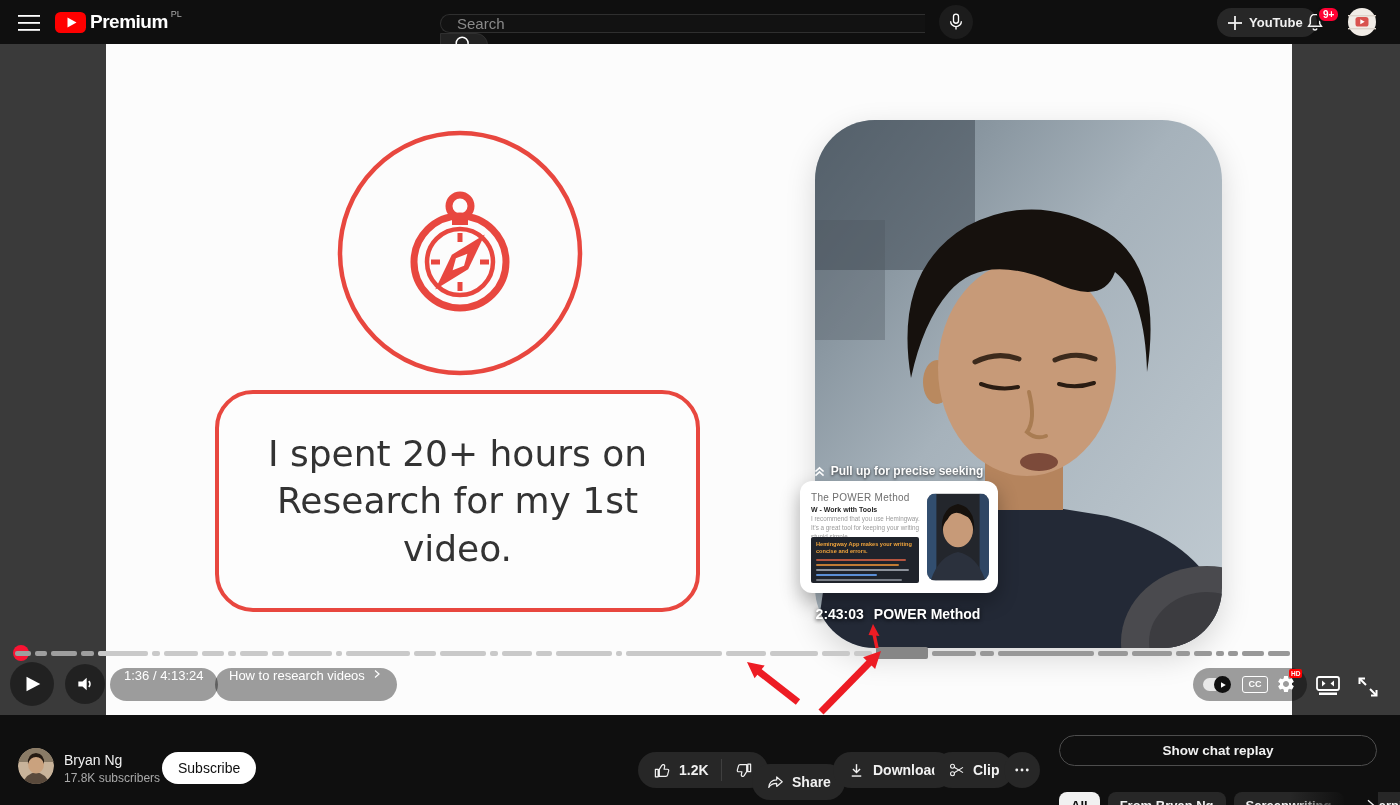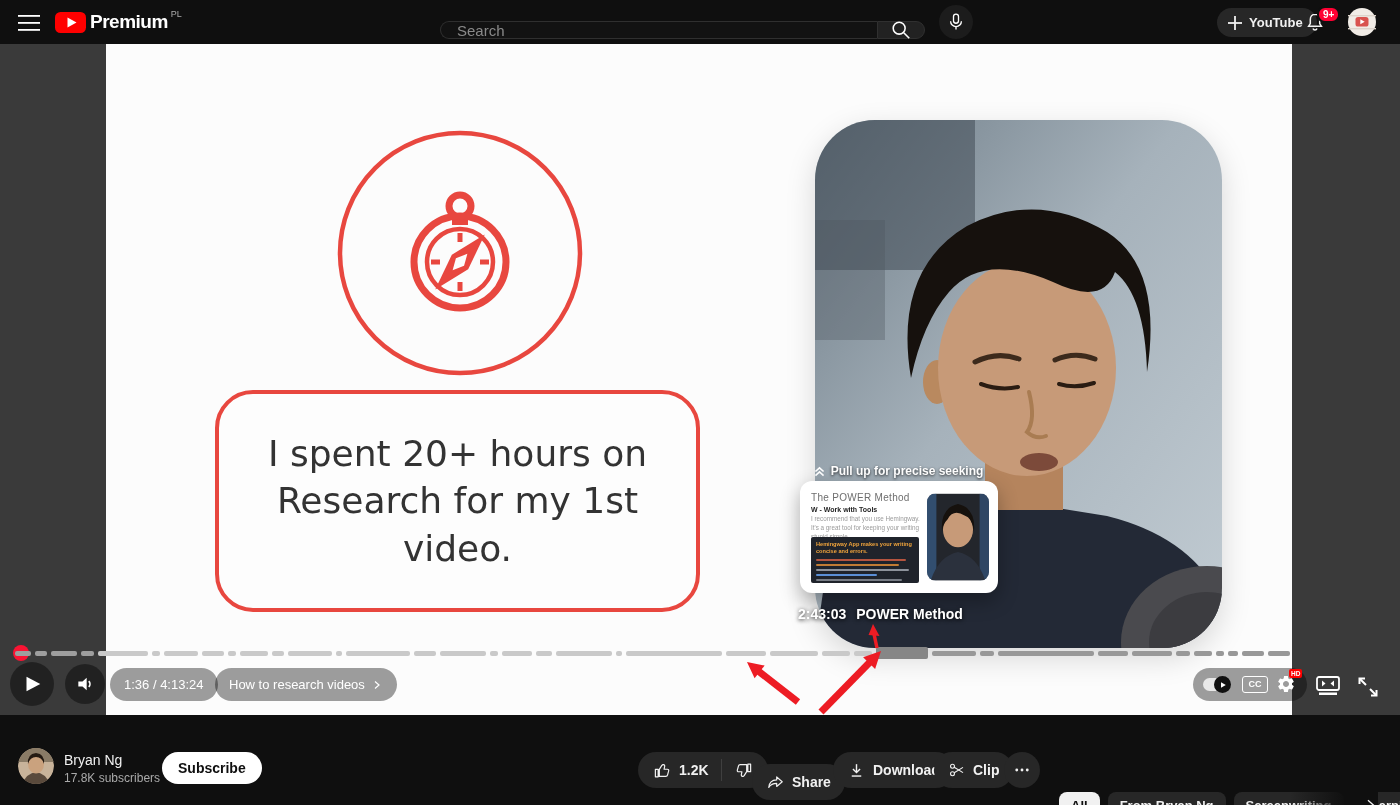--- a/index.html
+++ b/index.html
@@ -8,21 +8,21 @@
   .abs { position:absolute; }
   .page { position:relative; width:1400px; height:805px; background:#0f0f0f; }
 
   
   .topbar { position:absolute; left:0; top:0; width:1400px; height:44px; background:#0f0f0f; }
   .hamburger { position:absolute; left:14px; top:8px; width:30px; height:30px; background:none; border:none; cursor:pointer; display:flex; align-items:center; justify-content:center; }
   .logo { position:absolute; left:55px; top:9px; display:flex; align-items:flex-start; cursor:pointer; }
   .logo-mark { display:block; margin-top:3px; }
   .logo-text { color:#fff; font-size:19px; font-weight:bold; letter-spacing:-0.5px; margin-left:4px; line-height:26px; }
   .logo-region { color:#aaa; font-size:9px; margin-left:3px; margin-top:0px; }
-  .searchbox { position:absolute; left:440px; top:21px; width:485px; height:18px; display:flex; }
+  .searchbox { position:absolute; left:440px; top:14px; width:485px; height:18px; display:flex;flex-direction:column; }
   .searchinput { flex:1; background:#121212; border:1px solid #2f2f2f; border-right:none; border-radius:17px 0 0 17px; color:#eee; font-size:15px; padding:0 16px; outline:none; }
   .searchinput::placeholder { color:#8a8a8a; }
   .searchbtn { width:48px; background:#222222; border:1px solid #303030; border-radius:0 17px 17px 0; display:flex; align-items:center; justify-content:center; cursor:pointer; }
   .micbtn { position:absolute; left:939px; top:5px; width:34px; height:34px; border-radius:50%; background:#1c1c1c; border:none; display:flex; align-items:center; justify-content:center; cursor:pointer; }
   .createbtn { position:absolute; left:1217px; top:8px; height:29px; padding:0 14px 0 10px; border-radius:16px; background:#272727; border:none; color:#f1f1f1; font-size:13px; font-weight:bold; display:flex; align-items:center; gap:6px; cursor:pointer; }
   .bellbtn { position:absolute; left:1303px; top:9px; width:28px; height:28px; background:none; border:none; cursor:pointer; }
   .bell-badge { position:absolute; left:14px; top:-3px; background:#ff0033; color:#fff; font-size:10px; font-weight:bold; border-radius:8px; padding:1px 4px; border:2px solid #0f0f0f; }
   .avatarbtn { position:absolute; left:1348px; top:8px; width:28px; height:28px; border-radius:50%; border:none; background:none; cursor:pointer; }
 
   
@@ -38,49 +38,49 @@
 
   .preview-card { position:absolute; left:694px; top:437px; width:198px; height:112px; background:#fff; border-radius:12px; box-shadow:0 8px 20px rgba(0,0,0,0.3); overflow:hidden; }
   .pc-title { position:absolute; left:11px; top:11px; font-size:10px; color:#6e6e6e; letter-spacing:0.3px; }
   .pc-subtitle { position:absolute; left:11px; top:25px; font-size:7px; font-weight:bold; color:#1f1f1f; }
   .pc-body { position:absolute; left:11px; top:34px; width:112px; font-size:6.3px; line-height:1.4; color:#9a9a9a; }
   .pc-code { position:absolute; left:11px; top:56px; width:108px; height:46px; background:#1f232b; border-radius:2px; padding:4px 5px; overflow:hidden; }
   .pc-highlight { font-size:5.6px; line-height:1.3; color:#f0a43c; font-weight:bold; }
   .pc-bar { height:2px; border-radius:1px; margin-top:3px; }
   .pc-thumb { position:absolute; right:9px; top:12px; width:62px; height:88px; border-radius:9px; overflow:hidden; }
 
-  .preview-time { position:absolute; left:692px; top:562px; width:200px; text-align:left; color:#fff; font-size:14px; font-weight:bold; text-shadow:0 1px 4px rgba(0,0,0,0.85); }
+  .preview-time { position:absolute; left:692px; top:562px; width:200px; text-align:center; color:#fff; font-size:14px; font-weight:bold; text-shadow:0 1px 4px rgba(0,0,0,0.85); }
   .preview-time .pt-chapter { margin-left:10px; font-weight:bold; }
 
   
   .seekbar { position:absolute; left:0; top:604px; width:1400px; height:10px; cursor:pointer; }
   .seg { position:absolute; top:2.5px; height:5px; border-radius:2px; background:#c9c9c9; }
   .seg-dark { background:#9e9e9e; }
   .seg-post { background:#989898; }
   .seg-hover { top:-1px; height:12px; background:#868686; border-radius:2px; }
   .scrubber { position:absolute; left:13px; top:-3px; width:16px; height:16px; border-radius:50%; background:#fa1333; }
 
   
   .ctl-circle { position:absolute; border-radius:50%; background:rgba(0,0,0,0.42); border:none; display:flex; align-items:center; justify-content:center; cursor:pointer; }
-  .ctl-pill { position:absolute; height:33px; border-radius:17px; background:rgba(0,0,0,0.38); color:#fff; font-size:13px; display:flex; align-items:center; padding:0 14px; gap:6px; border:none; cursor:pointer; white-space:nowrap; }
+  .ctl-pill { position:absolute; height:33px; border-radius:17px; background:rgba(0,0,0,0.38); color:#fff; font-size:13px; display:flex; padding:0 14px; gap:6px; border:none; cursor:pointer; white-space:nowrap; }
   .right-cluster { position:absolute; left:1193px; top:624px; width:114px; height:33px; border-radius:17px; background:rgba(0,0,0,0.38); }
   .autoplay { position:absolute; left:10px; top:10px; width:27px; height:13px; border-radius:7px; background:#e8e8e8; cursor:pointer; }
   .autoplay-knob { position:absolute; right:-1px; top:-2px; width:17px; height:17px; border-radius:50%; background:#111; display:flex; align-items:center; justify-content:center; }
   .ccbox { position:absolute; left:49px; top:8px; width:26px; height:17px; border:1.6px solid #fff; border-radius:3px; color:#fff; font-size:9px; font-weight:bold; text-align:center; line-height:14px; cursor:pointer; }
   .gearwrap { position:absolute; left:83px; top:6px; width:22px; height:22px; cursor:pointer; }
   .hd-badge { position:absolute; left:13px; top:-5px; background:#f00; color:#fff; font-size:6.5px; font-weight:bold; border-radius:2px; padding:1px 2px; }
   .theater-btn, .fs-btn { position:absolute; background:none; border:none; cursor:pointer; }
 
   
   .below { position:absolute; left:0; top:715px; width:1400px; height:90px; background:#0f0f0f; }
   .vid-title { position:absolute; left:22px; top:3px; font-size:18.5px; font-weight:bold; color:#f1f1f1; }
   .ch-avatar { position:absolute; left:18px; top:33px; width:36px; height:36px; border-radius:50%; overflow:hidden; cursor:pointer; }
   .ch-name { position:absolute; left:64px; top:37px; font-size:14px; font-weight:normal; color:#f1f1f1; cursor:pointer; }
   .ch-subs { position:absolute; left:64px; top:56px; font-size:12px; color:#aaa; }
-  .subscribe { position:absolute; left:162px; top:37px; height:32px; padding:0 16px; border-radius:16px; background:#fff; color:#0f0f0f; font-size:14px; font-weight:bold; border:none; cursor:pointer; }
+  .subscribe { position:absolute; left:162px; top:37px; height:32px; padding:0 16px; border-radius:16px; background:#fff; color:#0f0f0f; font-size:14px; font-weight:normal; border:none; cursor:pointer; }
   .action-pill { position:absolute; top:37px; height:36px; border-radius:18px; background:#272727; color:#f1f1f1; font-size:14px; font-weight:bold; display:flex; align-items:center; padding:0 14px; gap:7px; border:none; cursor:pointer; white-space:nowrap; }
   .like-group { position:absolute; left:638px; top:37px; height:36px; border-radius:18px; background:#272727; display:flex; align-items:center; }
   .like-btn { display:flex; align-items:center; gap:7px; padding:0 12px 0 15px; color:#f1f1f1; font-size:14px; font-weight:bold; background:none; border:none; cursor:pointer; height:36px; }
   .like-sep { width:1px; height:22px; background:#3f3f3f; }
   .dislike-btn { padding:0 15px 0 12px; background:none; border:none; cursor:pointer; height:36px; display:flex; align-items:center; }
   .more-btn { position:absolute; left:1004px; top:37px; width:36px; height:36px; border-radius:50%; background:#272727; border:none; display:flex; align-items:center; justify-content:center; cursor:pointer; }
   .chat-toggle { position:absolute; left:1059px; top:20px; width:318px; height:31px; border-radius:16px; border:1px solid #4d4d4d; background:none; color:#f1f1f1; font-size:13.5px; font-weight:bold; cursor:pointer; }
   .chips-row { position:absolute; left:1059px; top:77px; display:flex; gap:8px; }
   .chip { height:28px; padding:0 12px; border-radius:8px; background:#272727; color:#f1f1f1; font-size:13px; font-weight:bold; line-height:28px; cursor:pointer; white-space:nowrap; }
   .chip-selected { background:#f1f1f1; color:#0f0f0f; }
@@ -406,20 +406,21 @@
     </button>
 
     <button class="more-btn">
       <svg width="18" height="18" viewBox="0 0 24 24">
         <circle cx="5" cy="12" r="1.9" fill="#f1f1f1"></circle>
           <circle cx="12" cy="12" r="1.9" fill="#f1f1f1"></circle>
           <circle cx="19" cy="12" r="1.9" fill="#f1f1f1"></circle>
       </svg>
     </button>
 
+    <button class="chat-toggle">Show chat replay</button>
 
     <div class="chips-row">
         <div class="chip chip-selected">All</div>
         <div class="chip">From Bryan Ng</div>
         <div class="chip">Screenwriting</div>
         <div class="chip">Learning</div>
       </div>
     <div class="chips-fade"></div>
     <button class="chips-more">
       <svg width="16" height="16" viewBox="0 0 24 24">

